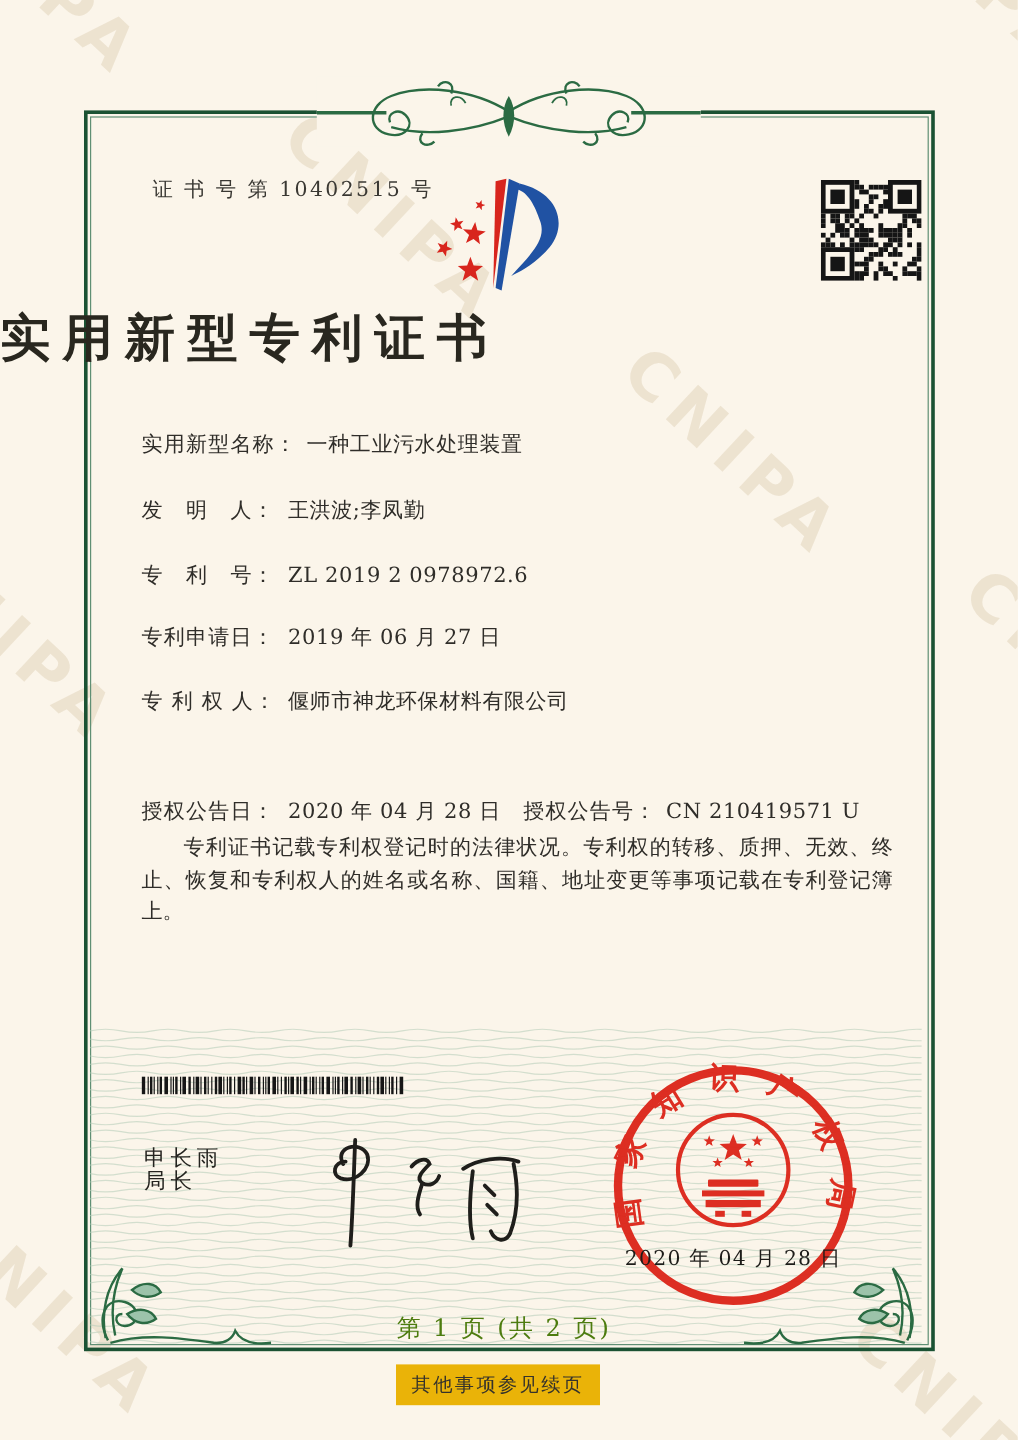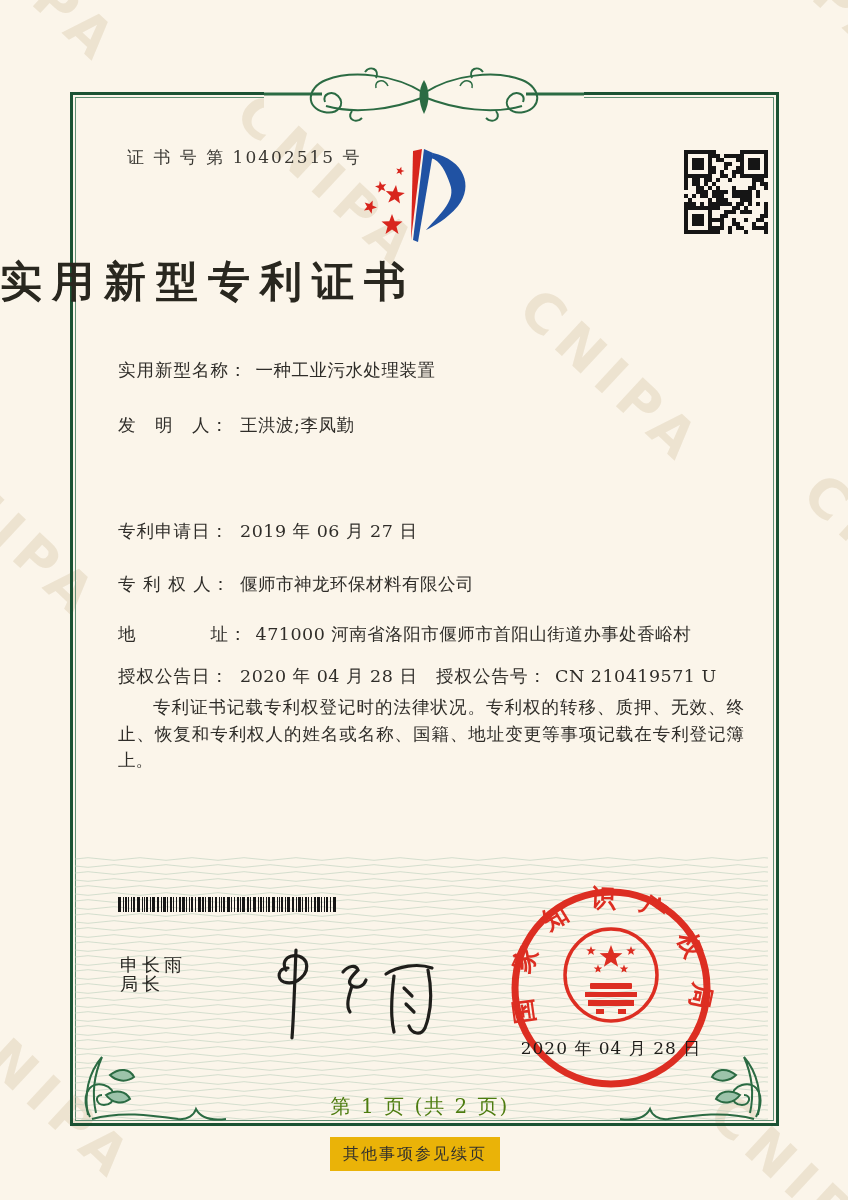--- a/index.html
+++ b/index.html
@@ -314,28 +314,28 @@
     </svg>
 
   <h1 class="title">实用新型专利证书</h1>
 
   <div class="row" style="top:358px">
     <span class="lbl">实用新型名称：</span><span class="val">一种工业污水处理装置</span>
   </div>
   <div class="row" style="top:413px">
     <span class="lbl">发　明　人：</span><span class="val">王洪波;李凤勤</span>
   </div>
+  <div class="row" style="top:467px">
+    <span class="lbl">专　利　号：</span><span class="val">ZL 2019 2 0978972.6</span>
+  </div>
   <div class="row" style="top:519px">
     <span class="lbl">专利申请日：</span><span class="val">2019 年 06 月 27 日</span>
   </div>
   <div class="row" style="top:572px">
     <span class="lbl">专 利 权 人：</span><span class="val">偃师市神龙环保材料有限公司</span>
-  </div>
-  <div class="row" style="top:622px">
-    <span class="lbl">地　　　　址：</span><span class="val">471000  河南省洛阳市偃师市首阳山街道办事处香峪村</span>
   </div>
   <div class="row" style="top:664px">
     <span class="lbl">授权公告日：</span><span class="val">2020 年 04 月 28 日</span>
     <span class="pair2">
       <span class="lbl" style="min-width:0">授权公告号：</span><span class="val">CN 210419571 U</span>
     </span>
   </div>
 
   <div class="paras">
     <p>专利证书记载专利权登记时的法律状况。专利权的转移、质押、无效、终止、恢复和专利权人的姓名或名称、国籍、地址变更等事项记载在专利登记簿上。</p>

